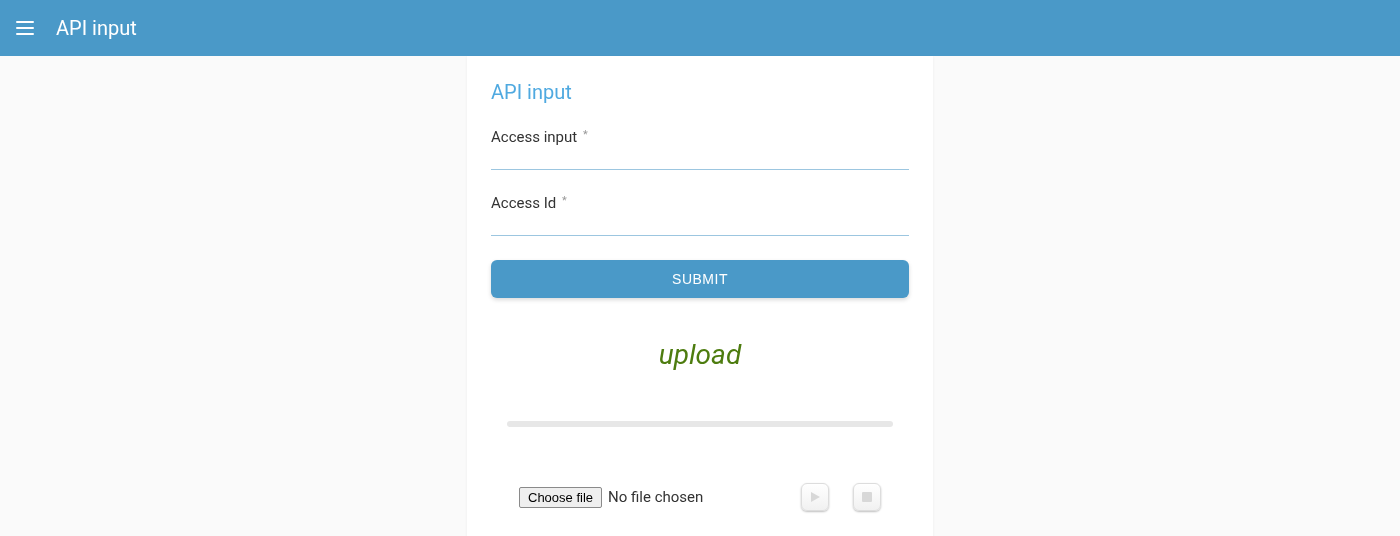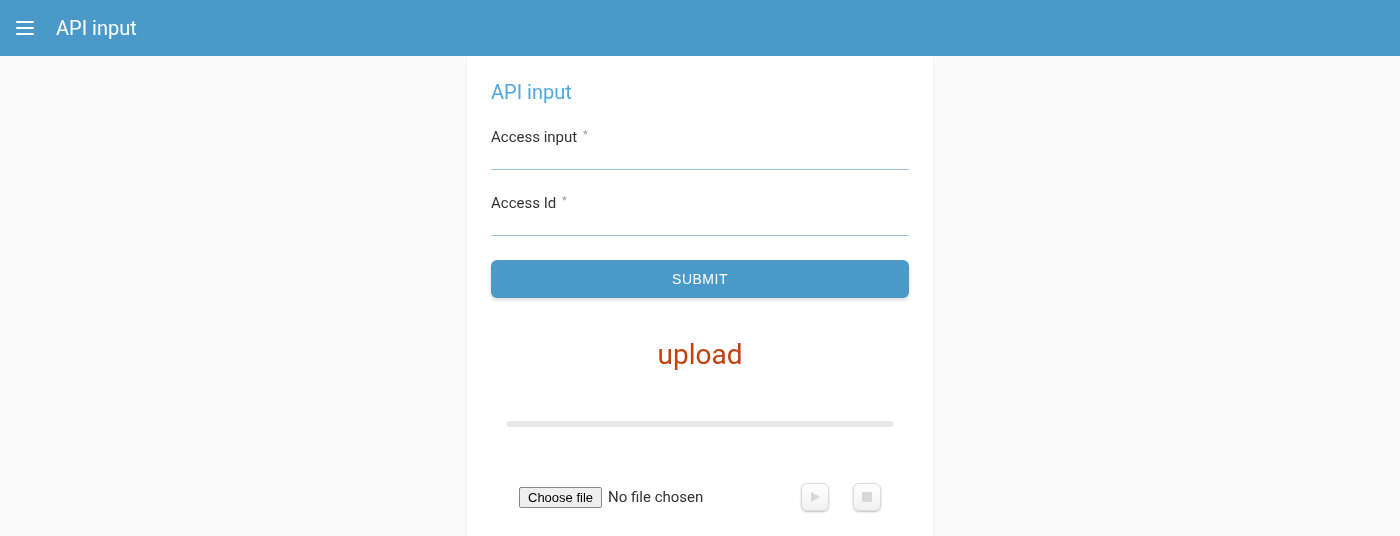--- a/index.html
+++ b/index.html
@@ -109,22 +109,23 @@
       letter-spacing: 0.5px;
       cursor: pointer;
       box-shadow: 0 2px 4px rgba(0,0,0,0.15);
       border-radius: 6px;
       text-transform: uppercase;
     }
     .upload-heading {
       text-align: center;
       font-size: 28px;
       font-weight: 400;
-      color: #c2410c;
+      color: #4d7c0f;
       margin: 24px 0 50px 0;
+      font-style: italic;
     }
     .progress-track {
       height: 6px;
       background: #e7e7e7;
       border-radius: 3px;
       margin: 0 16px 56px 16px;
     }
     .file-row {
       display: flex;
       align-items: center;

